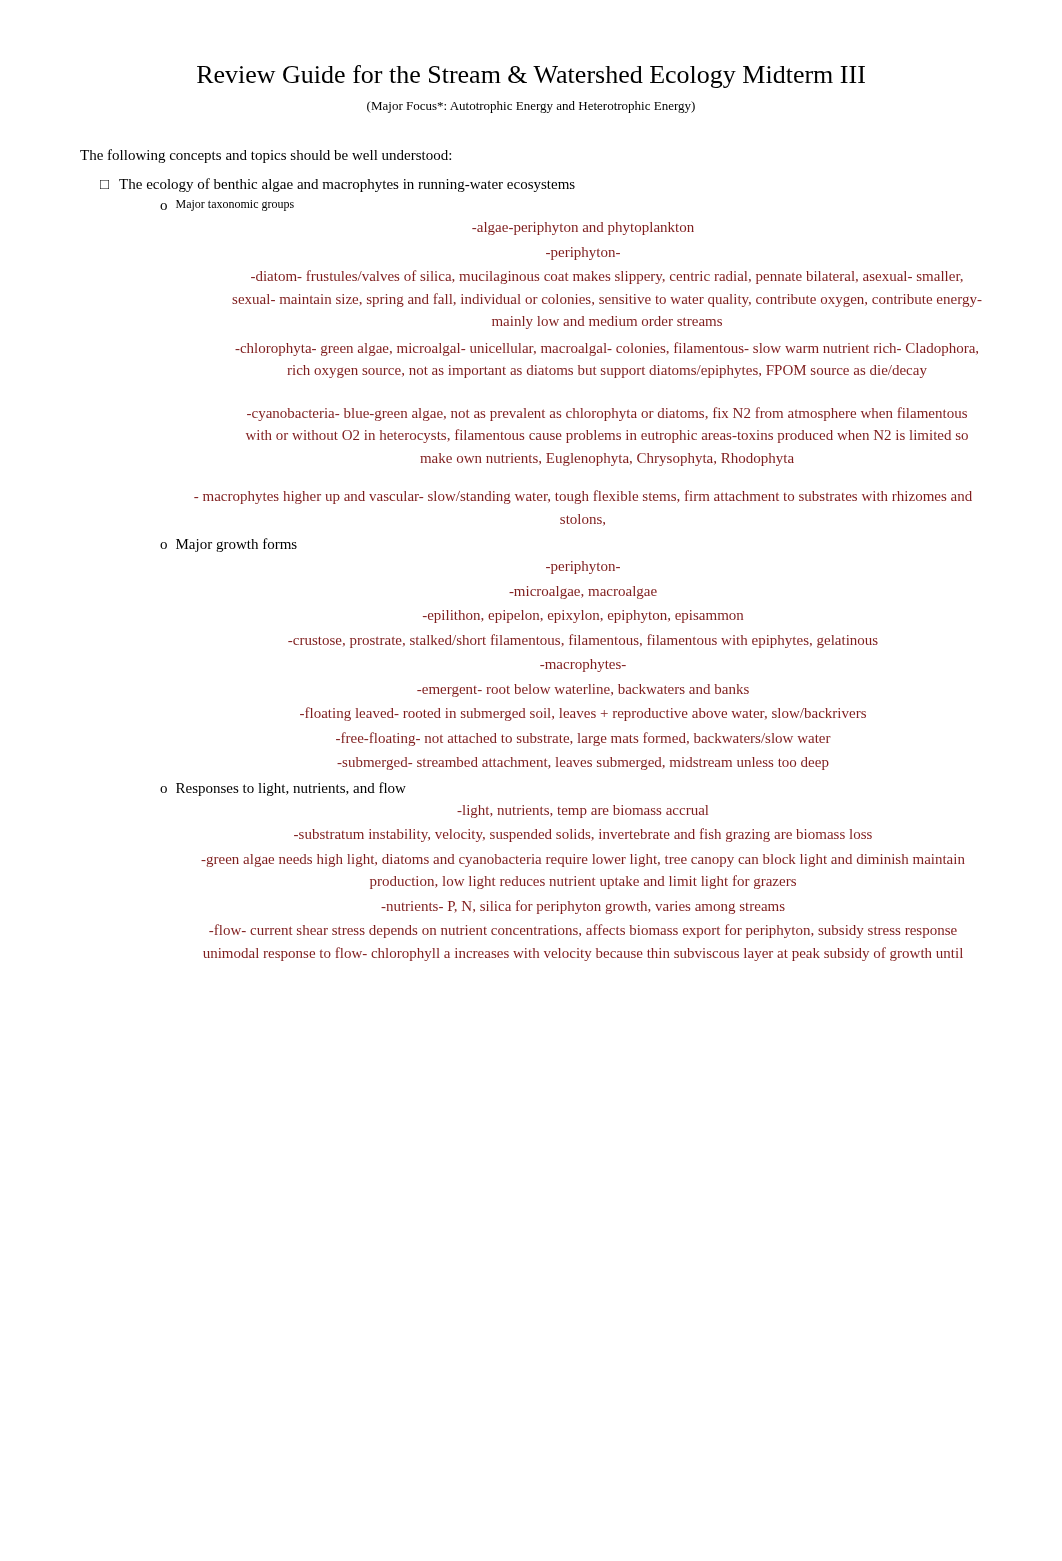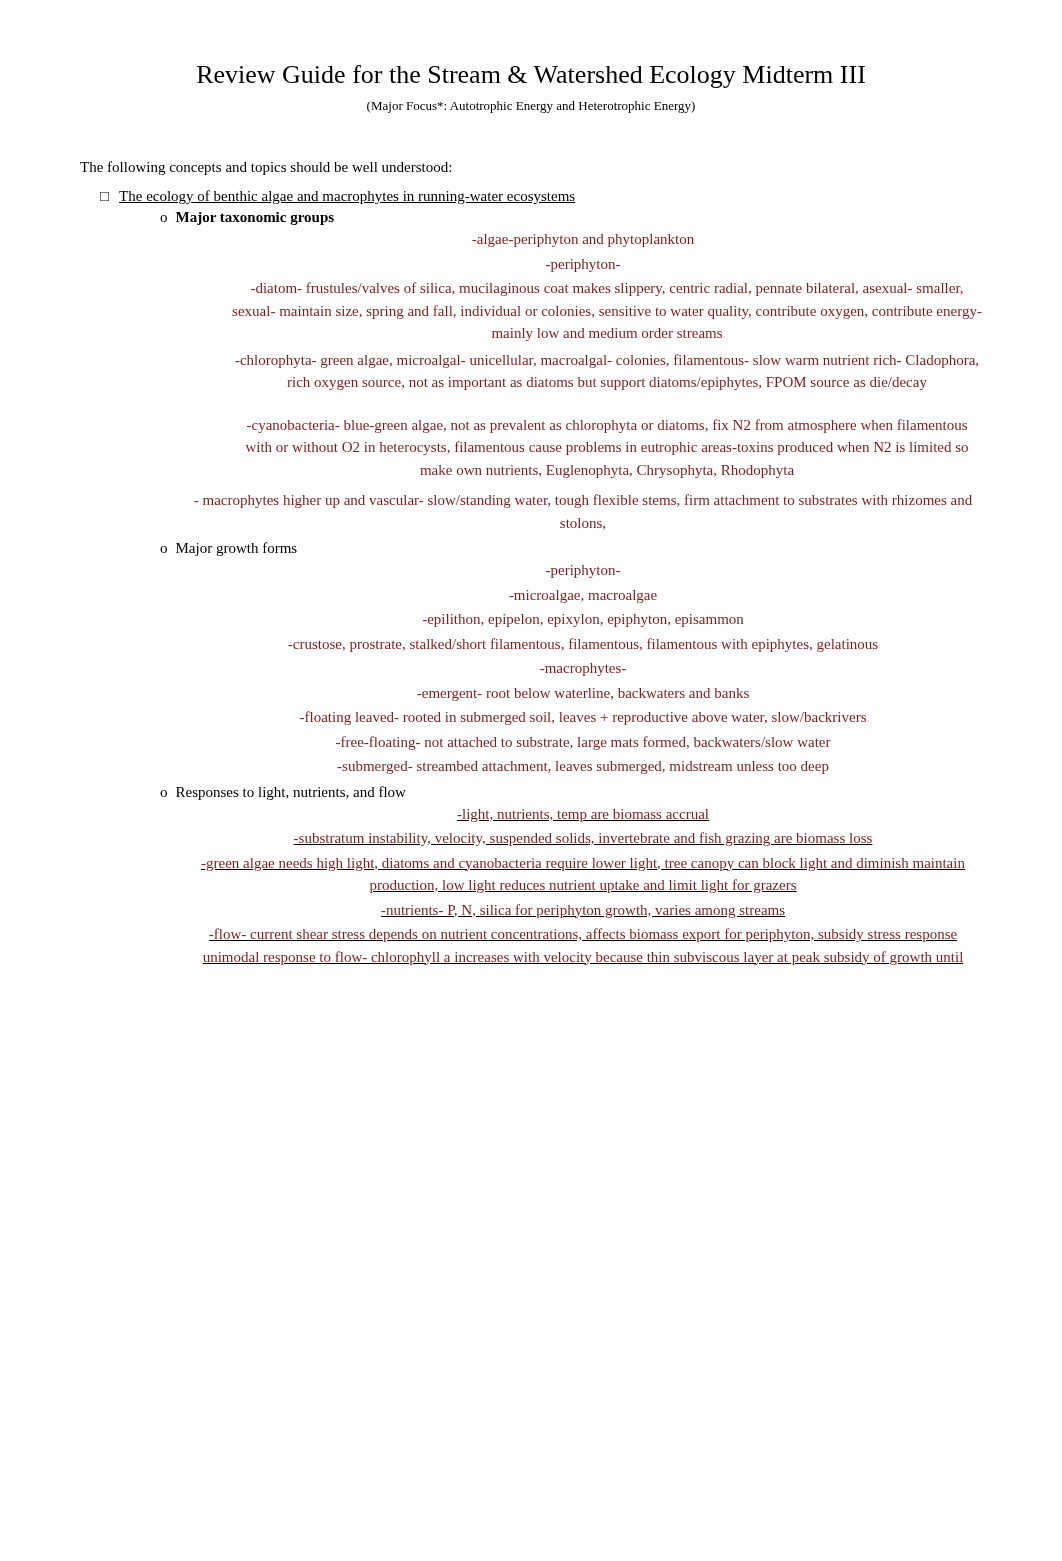--- a/index.html
+++ b/index.html
@@ -21,21 +21,21 @@
     .page-title {
       text-align: center;
       font-size: 26px;
       font-weight: normal;
       margin-bottom: 6px;
     }
 
     .page-subtitle {
       text-align: center;
       font-size: 13px;
-      margin-bottom: 40px;
+      margin-bottom: 28px;
     }
 
     .intro-text {
       font-size: 15px;
       margin-bottom: 10px;
     }
 
     .red-line {
       color: #7f1d1d;
       font-size: 15px;
@@ -53,46 +53,46 @@
 <body>
 
 <h1 class="page-title">Review Guide for the Stream &amp; Watershed Ecology Midterm III</h1>
 <p class="page-subtitle">(Major Focus*: Autotrophic Energy and Heterotrophic Energy)</p>
 <p class="intro-text">The following concepts and topics should be well understood:</p>
 
 <div>
 
   <div style="display:flex; align-items:flex-start; margin-bottom:4px; padding-left:20px;">
     <span style="margin-right:10px; font-size:15px;">□</span>
-    <span style="font-size:15px;text-decoration:underline;">The ecology of benthic algae and macrophytes in running-water ecosystems</span>
+    <span style="font-size:15px;">The ecology of benthic algae and macrophytes in running-water ecosystems</span>
   </div>
 
   <div style="padding-left:80px;">
     <div style="display:flex; align-items:flex-start; margin-bottom:2px;">
       <span style="margin-right:8px;">o</span>
-      <span style="font-size:15px;font-weight:bold;">Major taxonomic groups</span>
+      <span style="font-size:12px;">Major taxonomic groups</span>
     </div>
 
     <div style="padding-left:24px;">
       <p class="red-line">-algae-periphyton and phytoplankton</p>
       <p class="red-line">-periphyton-</p>
 
       <div style="padding-left:48px;">
         <p class="red-line">-diatom- frustules/valves of silica, mucilaginous coat makes slippery, centric radial, pennate bilateral, asexual- smaller, sexual- maintain size, spring and fall, individual or colonies, sensitive to water quality, contribute oxygen, contribute energy- mainly low and medium order streams</p>
       </div>
 
       <div style="padding-left:48px; margin-top:4px;">
         <p class="red-line">-chlorophyta- green algae, microalgal- unicellular, macroalgal- colonies, filamentous- slow warm nutrient rich- Cladophora, rich oxygen source, not as important as diatoms but support diatoms/epiphytes, FPOM source as die/decay</p>
       </div>
 
       <div style="padding-left:48px; margin-top:20px;">
         <p class="red-line">-cyanobacteria- blue-green algae, not as prevalent as chlorophyta or diatoms, fix N2 from atmosphere when filamentous with or without O2 in heterocysts, filamentous cause problems in eutrophic areas-toxins produced when N2 is limited so make own nutrients, Euglenophyta, Chrysophyta, Rhodophyta</p>
       </div>
 
-      <p class="red-line" style="margin-top:8px;">- macrophytes higher up and vascular- slow/standing water, tough flexible stems, firm attachment to substrates with rhizomes and stolons,</p>
+      <p class="red-line" style="margin-top:16px;">- macrophytes higher up and vascular- slow/standing water, tough flexible stems, firm attachment to substrates with rhizomes and stolons,</p>
     </div>
 
     <div style="display:flex; align-items:flex-start; margin-bottom:2px; margin-top:6px;">
       <span style="margin-right:8px;">o</span>
       <span style="font-size:15px;">Major growth forms</span>
     </div>
 
     <div style="padding-left:24px;">
       <p class="red-line">-periphyton-</p>
       <p class="red-line">-microalgae, macroalgae</p>
@@ -103,21 +103,21 @@
       <p class="red-line">-floating leaved- rooted in submerged soil, leaves + reproductive above water, slow/backrivers</p>
       <p class="red-line">-free-floating- not attached to substrate, large mats formed, backwaters/slow water</p>
       <p class="red-line">-submerged- streambed attachment, leaves submerged, midstream unless too deep</p>
     </div>
 
     <div style="display:flex; align-items:flex-start; margin-bottom:2px; margin-top:6px;">
       <span style="margin-right:8px;">o</span>
       <span style="font-size:15px;">Responses to light, nutrients, and flow</span>
     </div>
 
-    <div style="padding-left:24px;text-decoration:underline;">
+    <div style="padding-left:24px;">
       <p class="red-line">-light, nutrients, temp are biomass accrual</p>
       <p class="red-line">-substratum instability, velocity, suspended solids, invertebrate and fish grazing are biomass loss</p>
       <p class="red-line">-green algae needs high light, diatoms and cyanobacteria require lower light, tree canopy can block light and diminish maintain production, low light reduces nutrient uptake and limit light for grazers</p>
       <p class="red-line">-nutrients- P, N, silica for periphyton growth, varies among streams</p>
       <p class="red-line">-flow- current shear stress depends on nutrient concentrations, affects biomass export for periphyton, subsidy stress response unimodal response to flow- chlorophyll a increases with velocity because thin subviscous layer at peak subsidy of growth until</p>
     </div>
 
   </div>
 </div>
 

